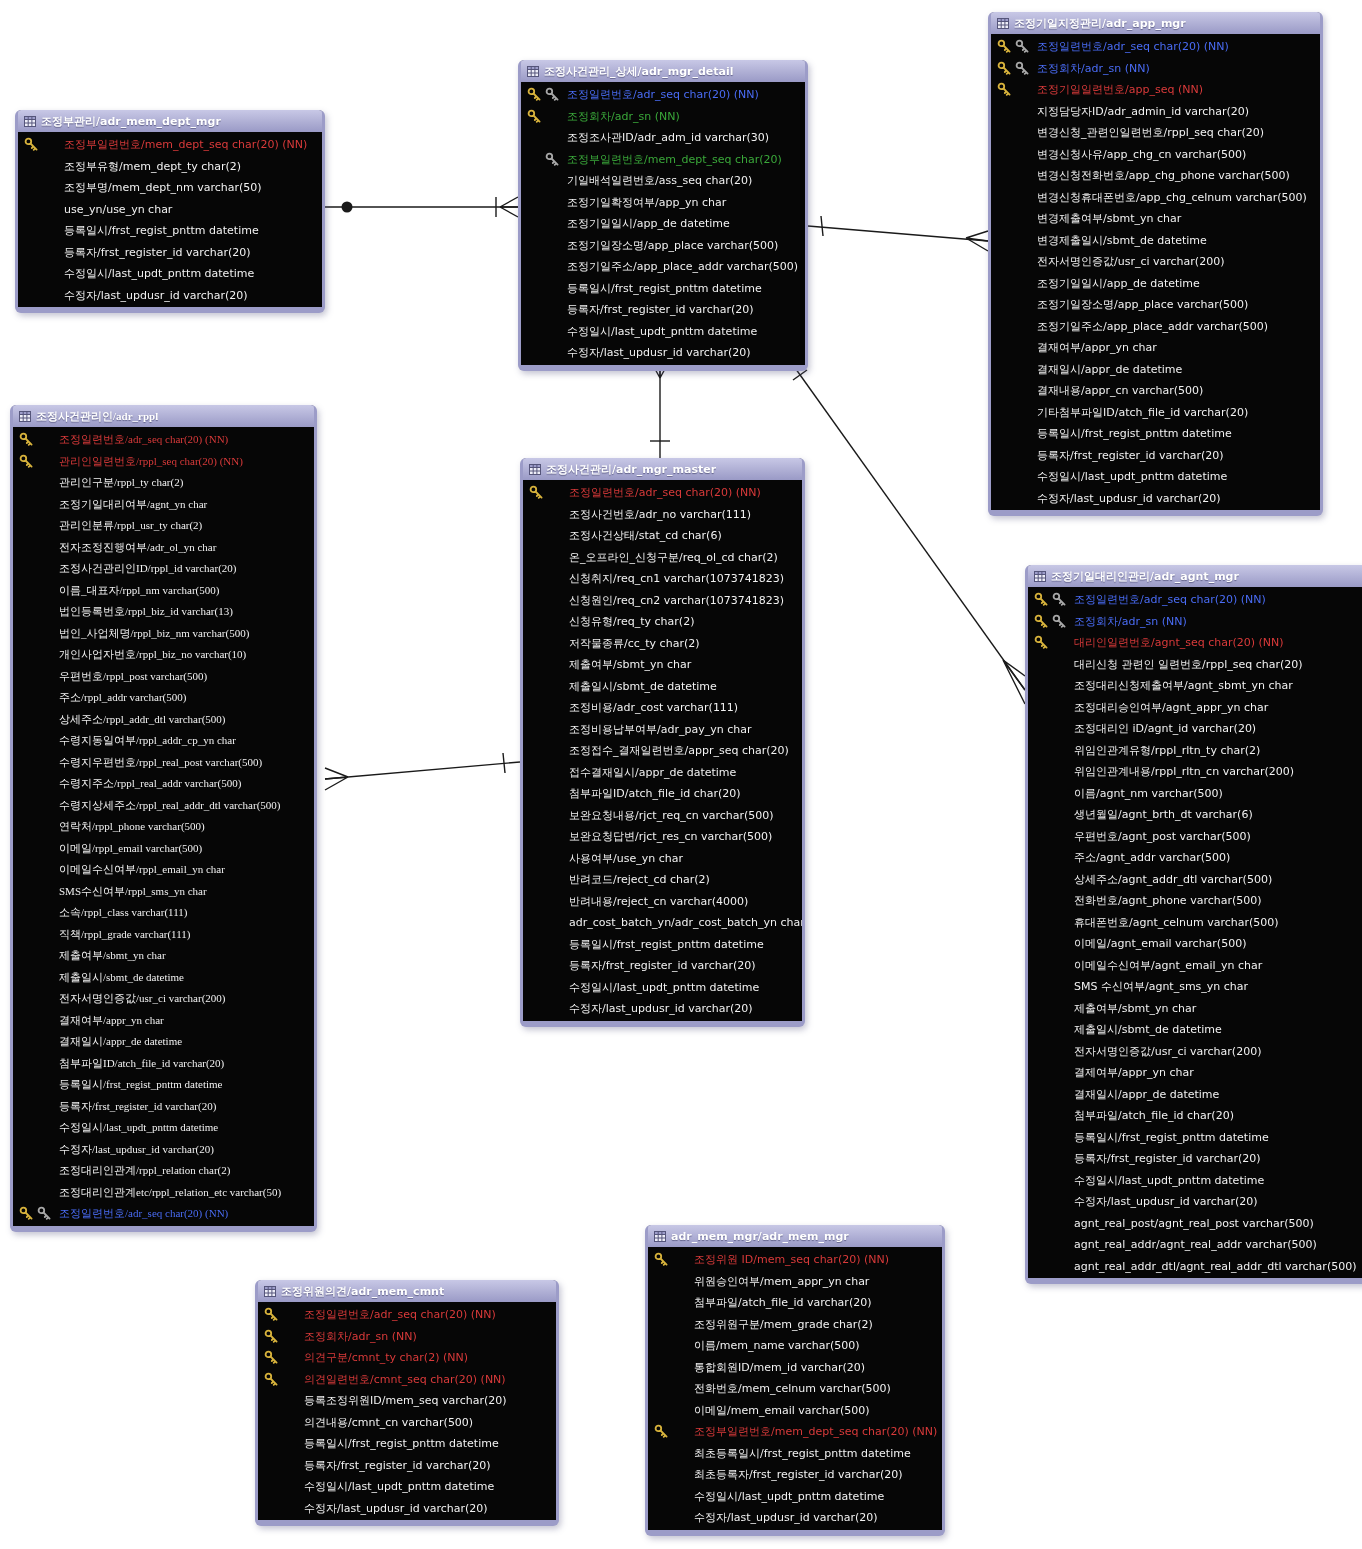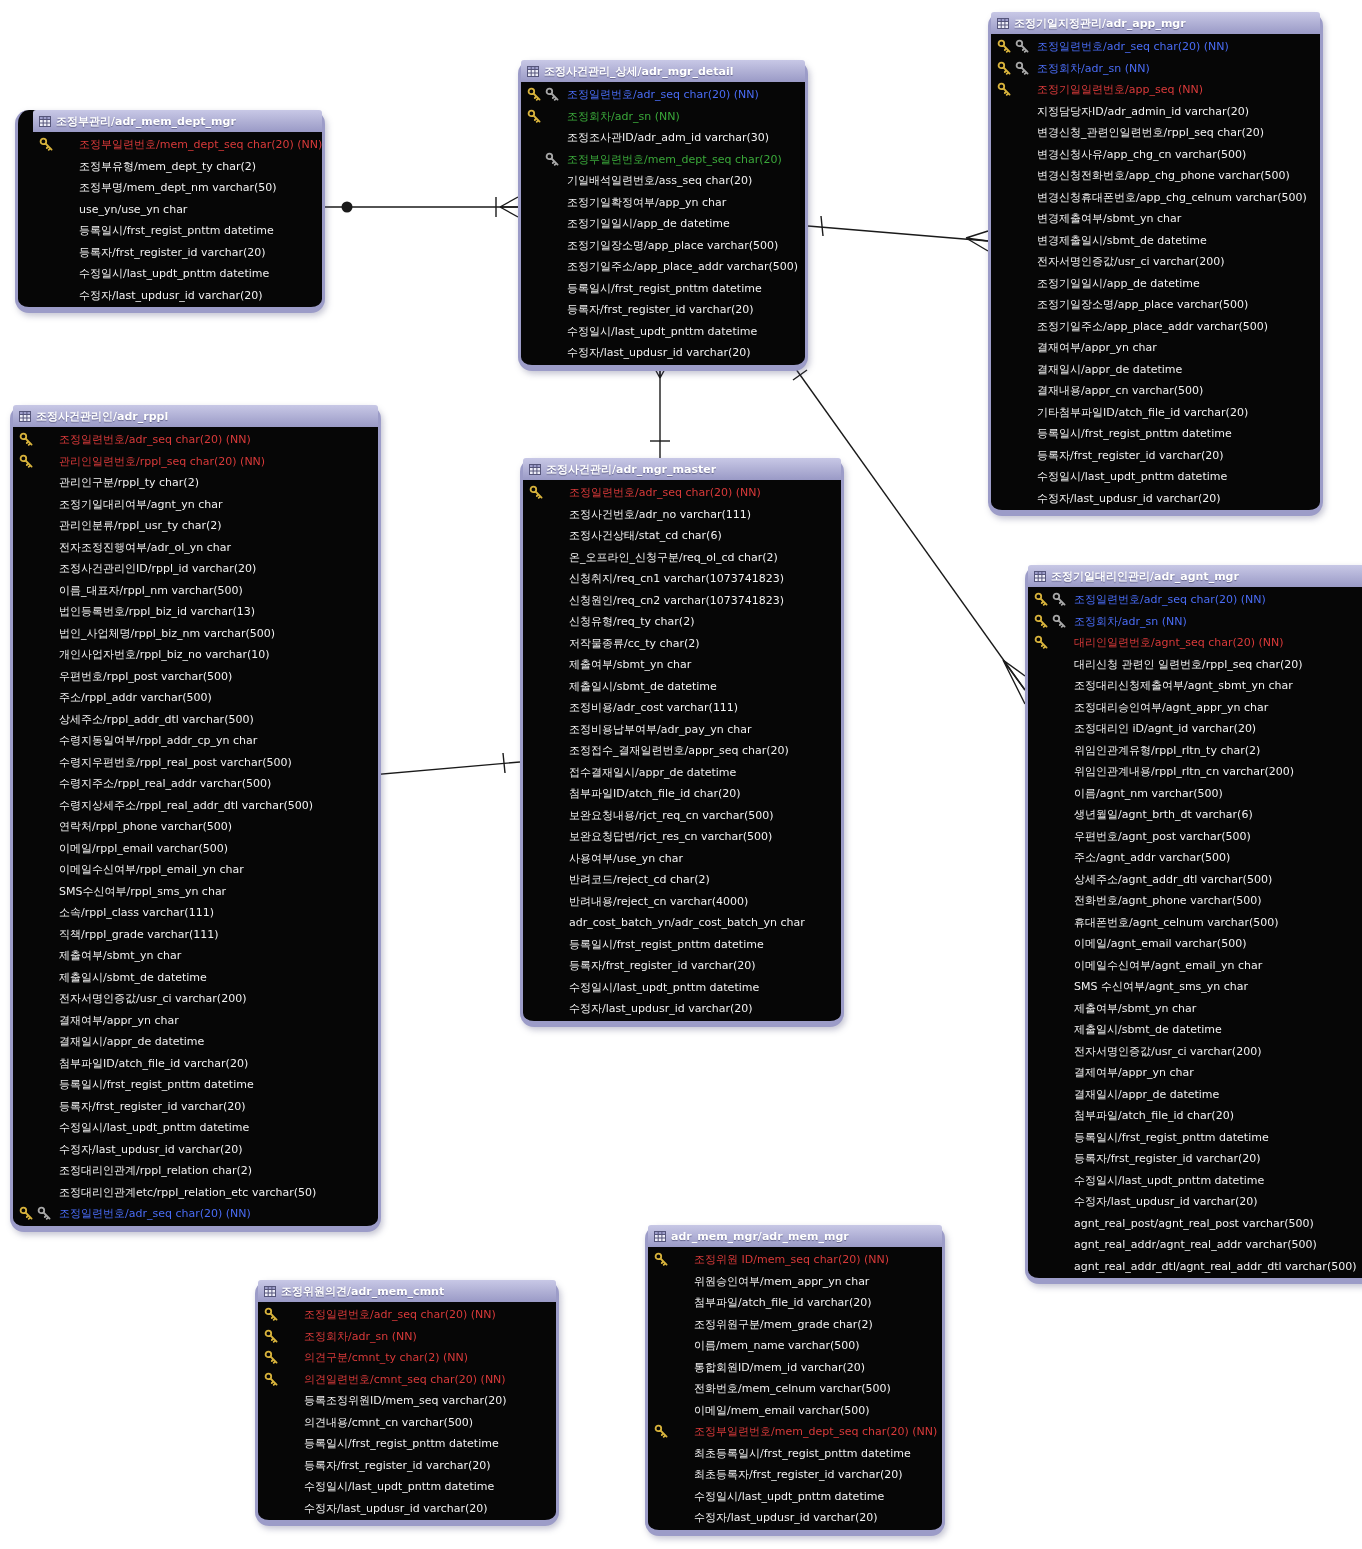--- a/index.html
+++ b/index.html
@@ -3,21 +3,21 @@
 <meta charset="utf-8">
 <style>
   * { margin:0; padding:0; box-sizing:border-box; }
   html,body { background:#ffffff; }
   body { font-family:"DejaVu Sans","Liberation Sans",sans-serif; }
   #canvas { position:relative; width:1362px; height:1549px; background:var(--canvas-bg,#ffffff); overflow:hidden; }
   #rel-layer { position:absolute; left:0; top:0; z-index:1; pointer-events:none; }
   #rel-layer g { stroke:var(--relation-line,#1a1a1a); stroke-width:1.4; fill:none; }
   #rel-layer .dot { fill:var(--relation-line,#1a1a1a); stroke:none; }
   .entity { position:absolute; z-index:2; border:3px solid var(--entity-border,#9c9cc8); border-top:none;
-            border-bottom-width:6px; border-radius:14px; background:var(--entity-body-bg,#060606);
+            border-bottom-width:6px; border-radius:6px; background:var(--entity-body-bg,#060606);
             box-shadow:2px 3px 6px rgba(90,90,130,0.35); }
   .entity-header { height:22px; display:flex; align-items:center; gap:5px; padding:0 6px;
             background:linear-gradient(var(--entity-header-top,#c6c6e4), var(--entity-header-bottom,#9a9ac6));
             border-radius:3px 3px 0 0; }
   .entity-title { font-size:11px; font-weight:bold; color:var(--title-text,#ffffff);
             text-shadow:0 1px 1px rgba(70,70,110,0.7); white-space:nowrap; overflow:hidden; }
   .tbl-icon { width:12px; height:11px; flex:0 0 12px; display:inline-flex; }
   .entity-body { padding:2px 0 1px 0; }
   .col-row { height:21.5px; display:flex; align-items:center; white-space:nowrap; overflow:hidden; }
   .keycell { width:46px; flex:0 0 46px; display:flex; align-items:center; gap:3px; padding-left:6px; }
@@ -62,21 +62,21 @@
     </g>
 
     <g>
       <path d="M325,779 L520,762"></path>
       <path d="M348,777 L325,768 M348,777 L325,779 M348,777 L325,790"></path>
       <path d="M503,753 L505,773"></path>
     </g>
   </svg>
 
   <div id="entities">
-      <div class="entity" style="left: 15px; top: 110px; width: 310px; padding-left: 15px;">
+      <div class="entity" style="left: 15px; top: 110px; width: 310px;">
         <div class="entity-header">
           <span class="tbl-icon">
             <svg width="12" height="11" viewBox="0 0 12 11">
               <rect x="0.5" y="0.5" width="11" height="10" fill="#eeeef8" stroke="#55557a"></rect>
               <rect x="0.5" y="0.5" width="11" height="3" fill="#9e9ecb" stroke="#55557a"></rect>
               <line x1="4.2" y1="0.5" x2="4.2" y2="10.5" stroke="#55557a"></line>
               <line x1="7.9" y1="0.5" x2="7.9" y2="10.5" stroke="#55557a"></line>
               <line x1="0.5" y1="7" x2="11.5" y2="7" stroke="#55557a"></line>
             </svg>
           </span>
@@ -350,21 +350,21 @@
           <div class="col-row">
             <span class="keycell"></span>
             <span class="coltext c-n">수정일시/last_updt_pnttm datetime</span>
           </div>
           <div class="col-row">
             <span class="keycell"></span>
             <span class="coltext c-n">수정자/last_updusr_id varchar(20)</span>
           </div>
         </div>
       </div>
-      <div class="entity" style="left: 10px; top: 405px; width: 371px;">
+      <div class="entity" style="left: 10px; top: 405px; width: 307px; font-family: Liberation Serif, serif;">
         <div class="entity-header">
           <span class="tbl-icon">
             <svg width="12" height="11" viewBox="0 0 12 11">
               <rect x="0.5" y="0.5" width="11" height="10" fill="#eeeef8" stroke="#55557a"></rect>
               <rect x="0.5" y="0.5" width="11" height="3" fill="#9e9ecb" stroke="#55557a"></rect>
               <line x1="4.2" y1="0.5" x2="4.2" y2="10.5" stroke="#55557a"></line>
               <line x1="7.9" y1="0.5" x2="7.9" y2="10.5" stroke="#55557a"></line>
               <line x1="0.5" y1="7" x2="11.5" y2="7" stroke="#55557a"></line>
             </svg>
           </span>
@@ -541,21 +541,21 @@
                 <svg viewBox="0 0 15 15" width="15" height="15">
                   <circle cx="4.4" cy="4.4" r="2.8" fill="none" stroke="#a8a8a8" stroke-width="1.8"></circle>
                   <path d="M6.5 6.5 L12.6 12.6 M9.4 9.4 L7.8 11 M11.3 11.3 L9.7 12.9" stroke="#a8a8a8" stroke-width="1.8" fill="none" stroke-linecap="round"></path>
                 </svg>
               </span>
             </span>
             <span class="coltext c-pkfk">조정일련번호/adr_seq char(20) (NN)</span>
           </div>
         </div>
       </div>
-      <div class="entity" style="left: 520px; top: 458px; width: 324px;">
+      <div class="entity" style="left: 520px; top: 458px; width: 285px;">
         <div class="entity-header">
           <span class="tbl-icon">
             <svg width="12" height="11" viewBox="0 0 12 11">
               <rect x="0.5" y="0.5" width="11" height="10" fill="#eeeef8" stroke="#55557a"></rect>
               <rect x="0.5" y="0.5" width="11" height="3" fill="#9e9ecb" stroke="#55557a"></rect>
               <line x1="4.2" y1="0.5" x2="4.2" y2="10.5" stroke="#55557a"></line>
               <line x1="7.9" y1="0.5" x2="7.9" y2="10.5" stroke="#55557a"></line>
               <line x1="0.5" y1="7" x2="11.5" y2="7" stroke="#55557a"></line>
             </svg>
           </span>

